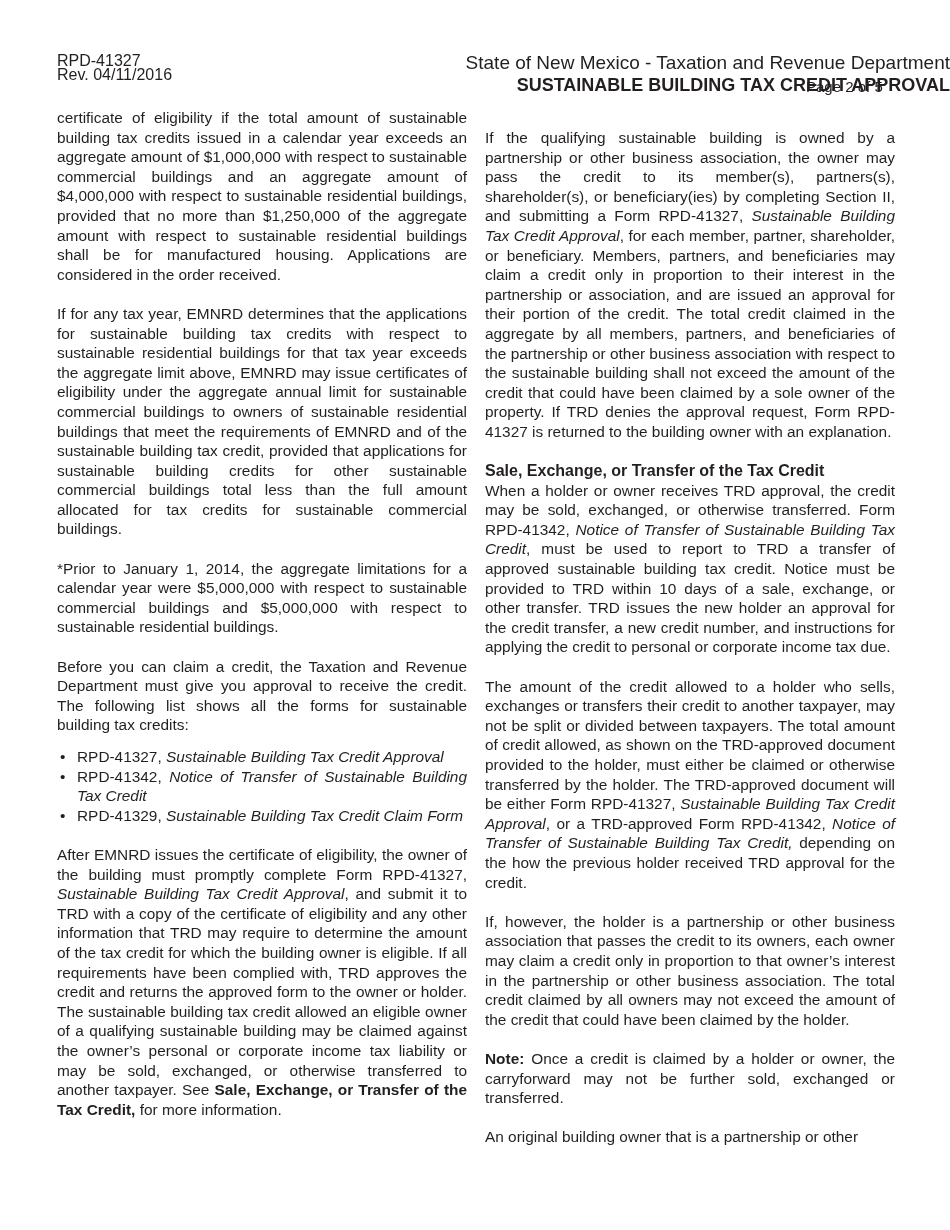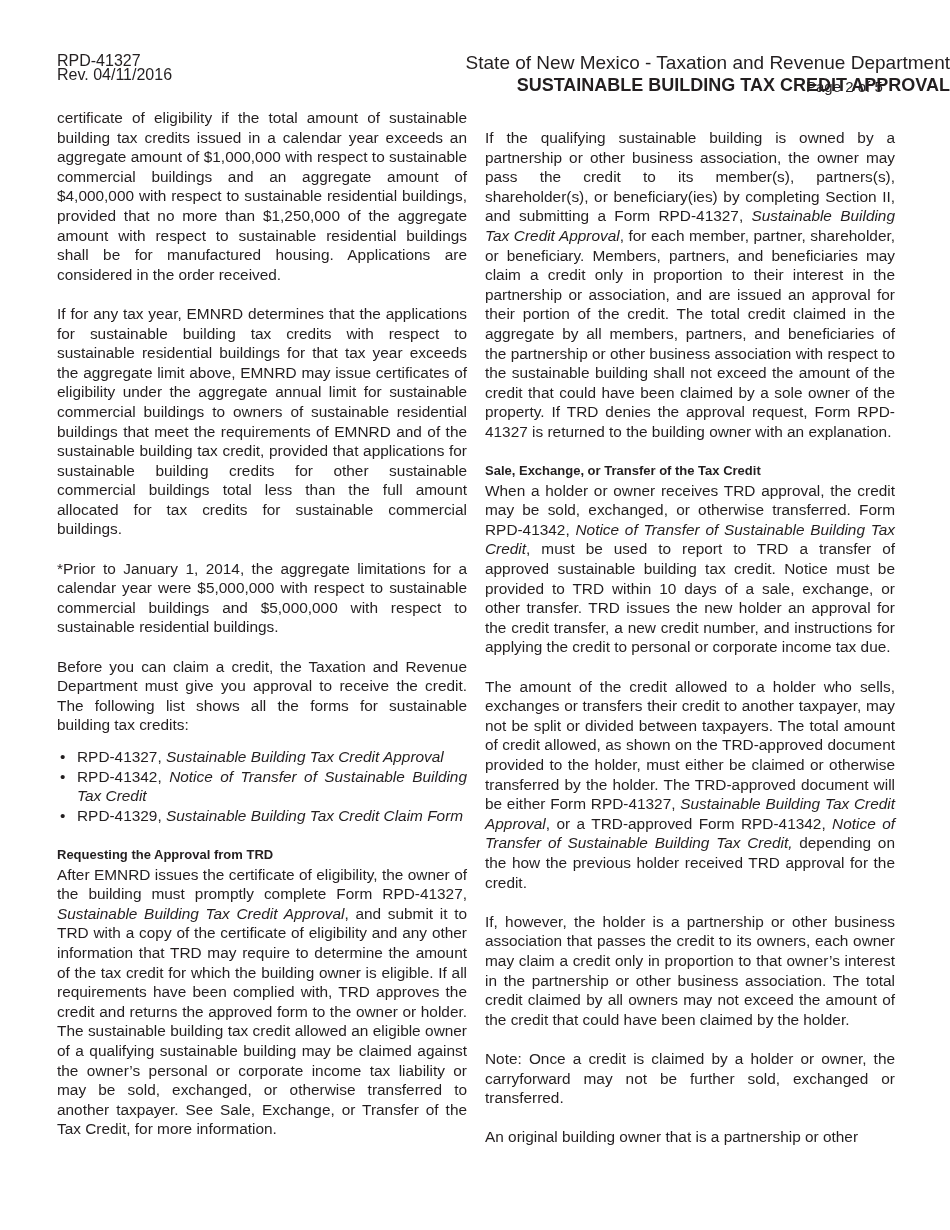--- a/index.html
+++ b/index.html
@@ -20,26 +20,26 @@
     position: absolute; left: 806px; top: 78px; font-size: 15px;
   }
   .col {
     position: absolute; width: 410px; font-size: 15.4px; line-height: 19.6px;
     text-align: justify;
   }
   .col-left { left: 57px; top: 108px; }
   .col-right { left: 485px; top: 128px; }
   p { margin: 0 0 19.6px 0; }
   p.tight { margin-bottom: 12px; }
-  h3 { margin: 0; font-size: 13px; line-height: 19.6px; font-weight: bold; text-align: left; }
+  h3 { margin: 0; font-size: 16px; line-height: 19.6px; font-weight: bold; text-align: left; }
   ul { margin: 0 0 19.6px 0; padding: 0; list-style: none; }
   ul li { position: relative; padding-left: 20px; text-align: justify; }
   ul li .bullet { position: absolute; left: 3px; top: 0; }
   i { font-style: italic; }
-  b { font-weight: normal; }
+  b { font-weight: bold; }
 </style>
 </head>
 <body>
 
 <div class="form-id">
   <div>RPD-41327</div>
   <div>Rev. 04/11/2016</div>
 </div>
 
 <div class="header">
@@ -63,21 +63,20 @@
     <li>
       <span class="bullet">•</span>
       <span>RPD-41342, </span><i>Notice of Transfer of Sustainable Building Tax Credit</i>
     </li>
     <li>
       <span class="bullet">•</span>
       <span>RPD-41329, </span><i>Sustainable Building Tax Credit Claim Form</i>
     </li>
   </ul>
 
-  <h3>Requesting the Approval from TRD</h3>
   <p><span>After EMNRD issues the certificate of eligibility, the owner of the building must promptly complete Form RPD-41327, </span><i>Sustainable Building Tax Credit Approval</i><span>, and submit it to TRD with a copy of the certificate of eligibility and any other information that TRD may require to determine the amount of the tax credit for which the building owner is eligible. If all requirements have been complied with, TRD approves the credit and returns the approved form to the owner or holder. The sustainable building tax credit allowed an eligible owner of a qualifying sustainable building may be claimed against the owner’s personal or corporate income tax liability or may be sold, exchanged, or otherwise transferred to another taxpayer. See </span><b>Sale, Exchange, or Transfer of the Tax Credit,</b><span> for more information.</span></p>
 </div>
 
 <div class="col col-right">
   <p><span>If the qualifying sustainable building is owned by a partnership or other business association, the owner may pass the credit to its member(s), partners(s), shareholder(s), or beneficiary(ies) by completing Section II, and submitting a Form RPD-41327, </span><i>Sustainable Building Tax Credit Approval</i><span>, for each member, partner, shareholder, or beneficiary. Members, partners, and beneficiaries may claim a credit only in proportion to their interest in the partnership or association, and are issued an approval for their portion of the credit. The total credit claimed in the aggregate by all members, partners, and beneficiaries of the partnership or other business association with respect to the sustainable building shall not exceed the amount of the credit that could have been claimed by a sole owner of the property. If TRD denies the approval request, Form RPD-41327 is returned to the building owner with an explanation.</span></p>
 
   <h3>Sale, Exchange, or Transfer of the Tax Credit</h3>
   <p><span>When a holder or owner receives TRD approval, the credit may be sold, exchanged, or otherwise transferred. Form RPD-41342, </span><i>Notice of Transfer of Sustainable Building Tax Credit</i><span>, must be used to report to TRD a transfer of approved sustainable building tax credit. Notice must be provided to TRD within 10 days of a sale, exchange, or other transfer. TRD issues the new holder an approval for the credit transfer, a new credit number, and instructions for applying the credit to personal or corporate income tax due.</span></p>
 
   <p><span>The amount of the credit allowed to a holder who sells, exchanges or transfers their credit to another taxpayer, may not be split or divided between taxpayers. The total amount of credit allowed, as shown on the TRD-approved document provided to the holder, must either be claimed or otherwise transferred by the holder. The TRD-approved document will be either Form RPD-41327, </span><i>Sustainable Building Tax Credit Approval</i><span>, or a TRD-approved Form RPD-41342, </span><i>Notice of Transfer of Sustainable Building Tax Credit,</i><span> depending on the how the previous holder received TRD approval for the credit.</span></p>

